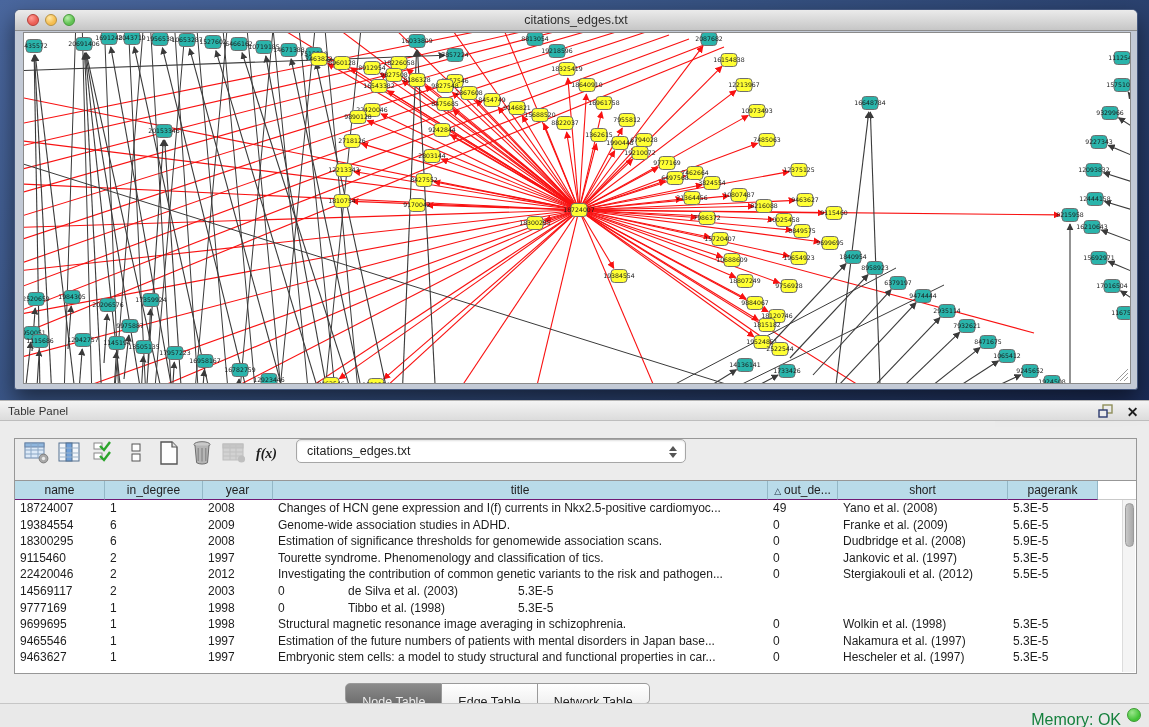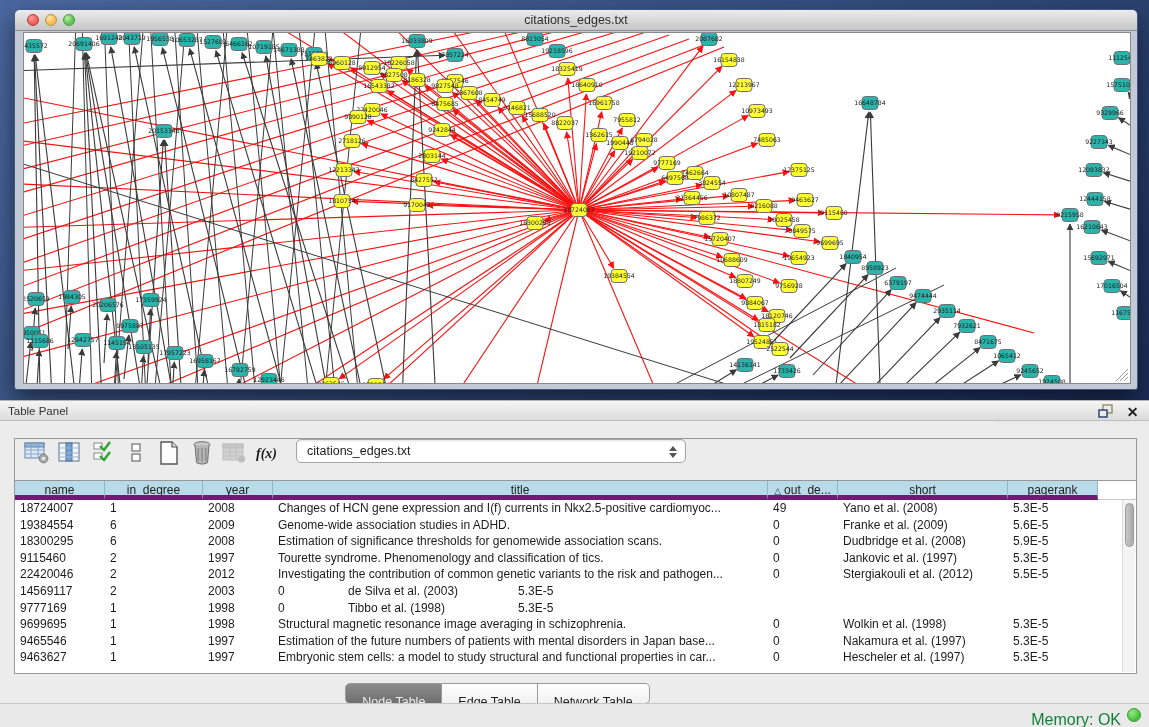--- a/index.html
+++ b/index.html
@@ -39,21 +39,21 @@
            border:1px solid #a6a6a6; border-radius:5px; box-shadow:inset 0 1px 2px rgba(0,0,0,.12); }
   .combo-text { position:absolute; left:10px; top:4px; font-size:12.5px; color:#222; }
   .combo-arrows { position:absolute; right:8px; top:3px; width:9px; height:18px; display:flex; flex-direction:column;
                   align-items:center; justify-content:center; gap:2px; }
   .combo-arrows i { display:block; width:0; height:0; border-left:4px solid transparent; border-right:4px solid transparent; }
   .combo-arrows .up { border-bottom:5px solid #555; }
   .combo-arrows .dn { border-top:5px solid #555; }
   
   .grid { position:absolute; left:0; top:41px; right:0; bottom:0; background:#fff; border-top:1px solid #979797; }
   .hdr-row { display:flex; height:19px; background:#fff; }
-  .hdr-cell { background:#b9dbe9; border-right:1px solid #93b7c6; border-bottom:5px solid #701a75;
+  .hdr-cell { background:#b9dbe9; border-right:1px solid #93b7c6; border-bottom:1px solid #701a75;
               font-size:12px; color:#222; text-align:center; line-height:18px; overflow:hidden; white-space:nowrap; }
   .hdr-fill { flex:1; background:#fff; border-bottom:1px solid #c9c9c9; }
   .hdr-sort { font-size:9px; margin-right:3px; color:#234; }
   .trow { display:flex; height:16.6px; background:#fff; }
   .tcell { font-size:12px; color:#1c1c1c; line-height:16.6px; padding-left:5px;
            overflow:hidden; white-space:nowrap; }
   .c0{width:90px;} .c1{width:98px;} .c2{width:70px;} .c3{width:495px;} .c4{width:70px;} .c5{width:170px;} .c6{width:90px;}
   .tfill { flex:1; }
   .vscroll { position:absolute; right:1px; top:61px; width:13px; bottom:1px; background:#f4f4f4; border-left:1px solid #dcdcdc; }
   .vthumb { position:absolute; left:1.5px; top:3px; width:9px; height:44px; border-radius:5px;

